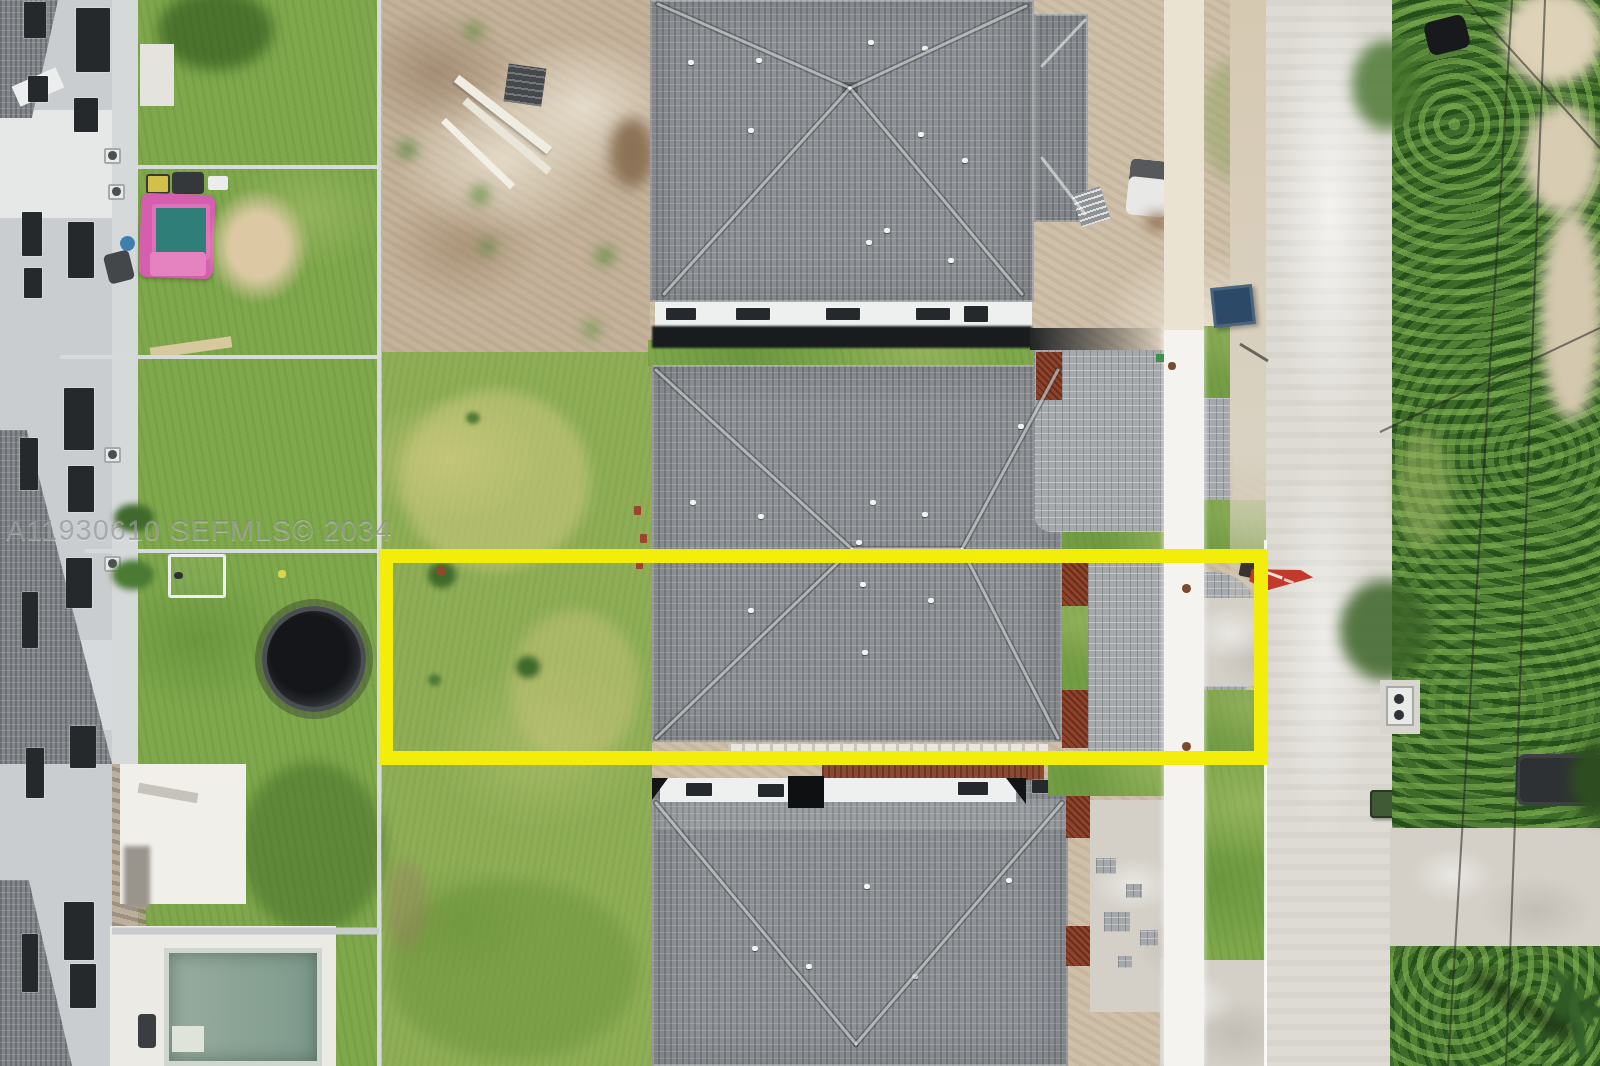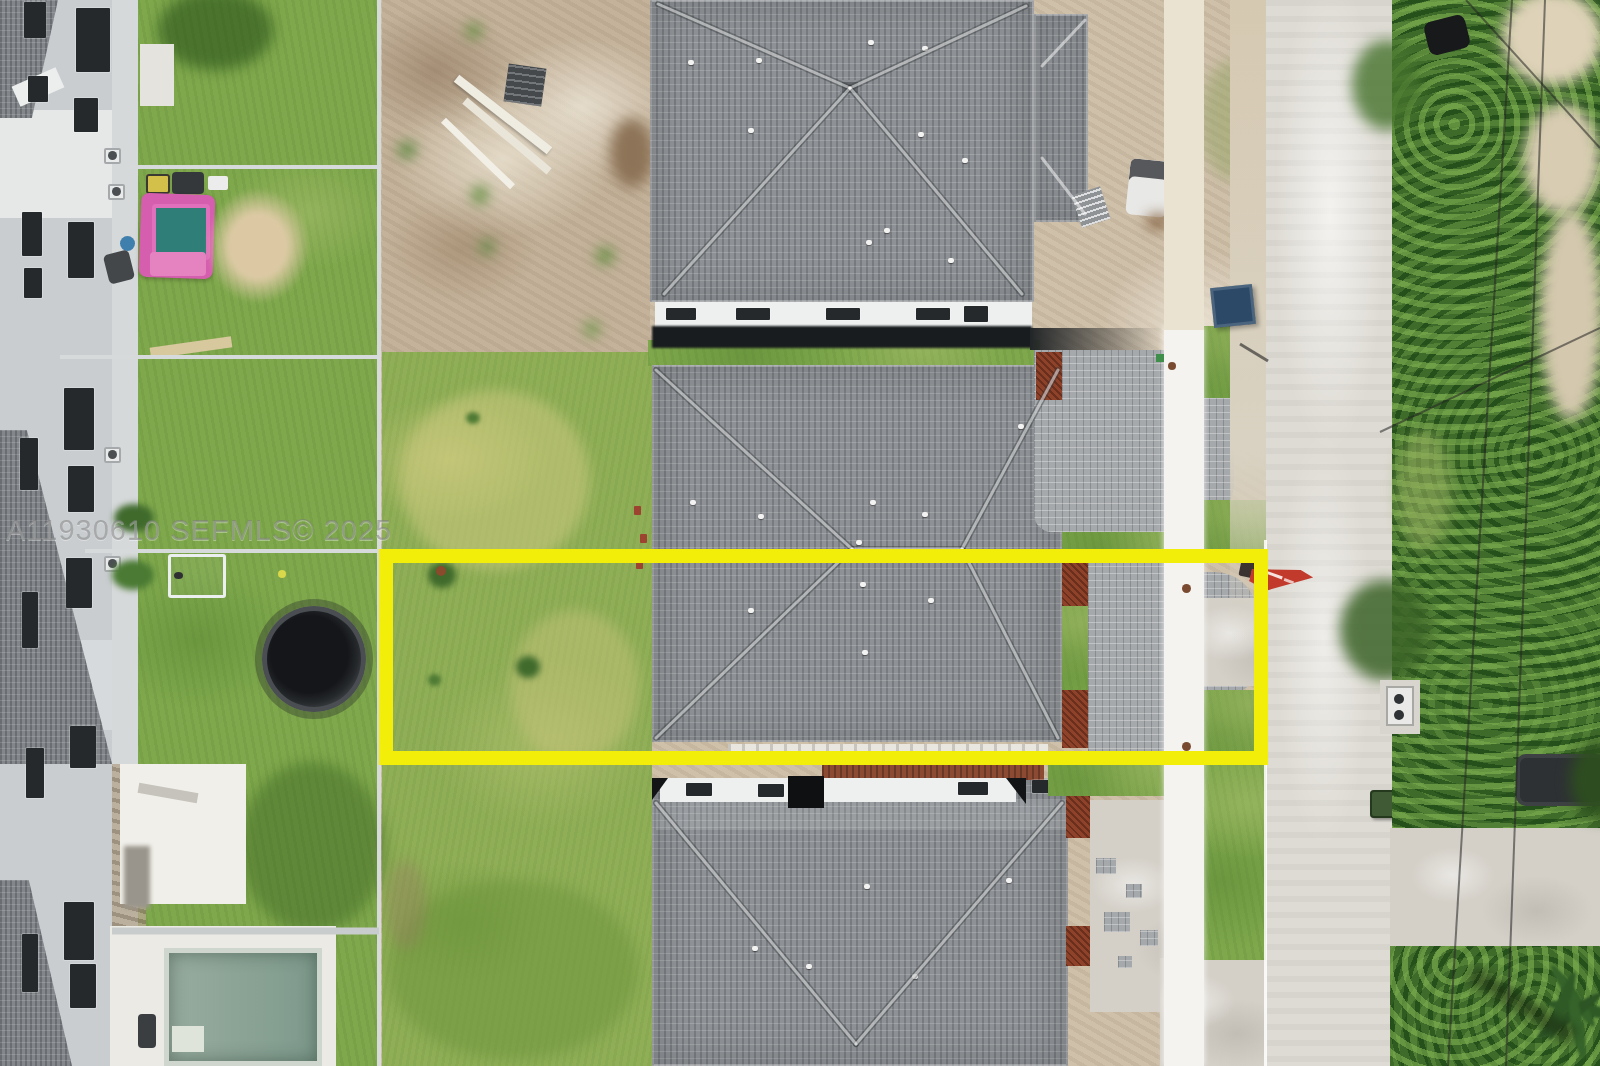--- a/index.html
+++ b/index.html
@@ -351,15 +351,15 @@
 
   <div class="abs" style="left:1240px;top:560px;width:15px;height:17px;background:#3a3330;border-radius:2px;transform:rotate(12deg);"></div>
   <div class="abs" style="left:1250px;top:566px;width:62px;height:27px;background:#c23a2b;
       clip-path:polygon(0 35%,78% 0,100% 18%,32% 100%,0 80%);transform:rotate(12deg);">
     <div class="abs" style="left:14px;top:9px;width:18px;height:3px;background:rgba(255,255,255,.85);transform:rotate(8deg);"></div>
     <div class="abs" style="left:34px;top:12px;width:10px;height:3px;background:rgba(255,255,255,.7);transform:rotate(8deg);"></div>
   </div>
 
   <div id="ybox"></div>
 
-  <div id="watermark">A11930610 SEFMLS© 2025</div>
+  <div id="watermark">A11930610 SEFMLS© 2034</div>
 
 </div>
 
 </body></html>

